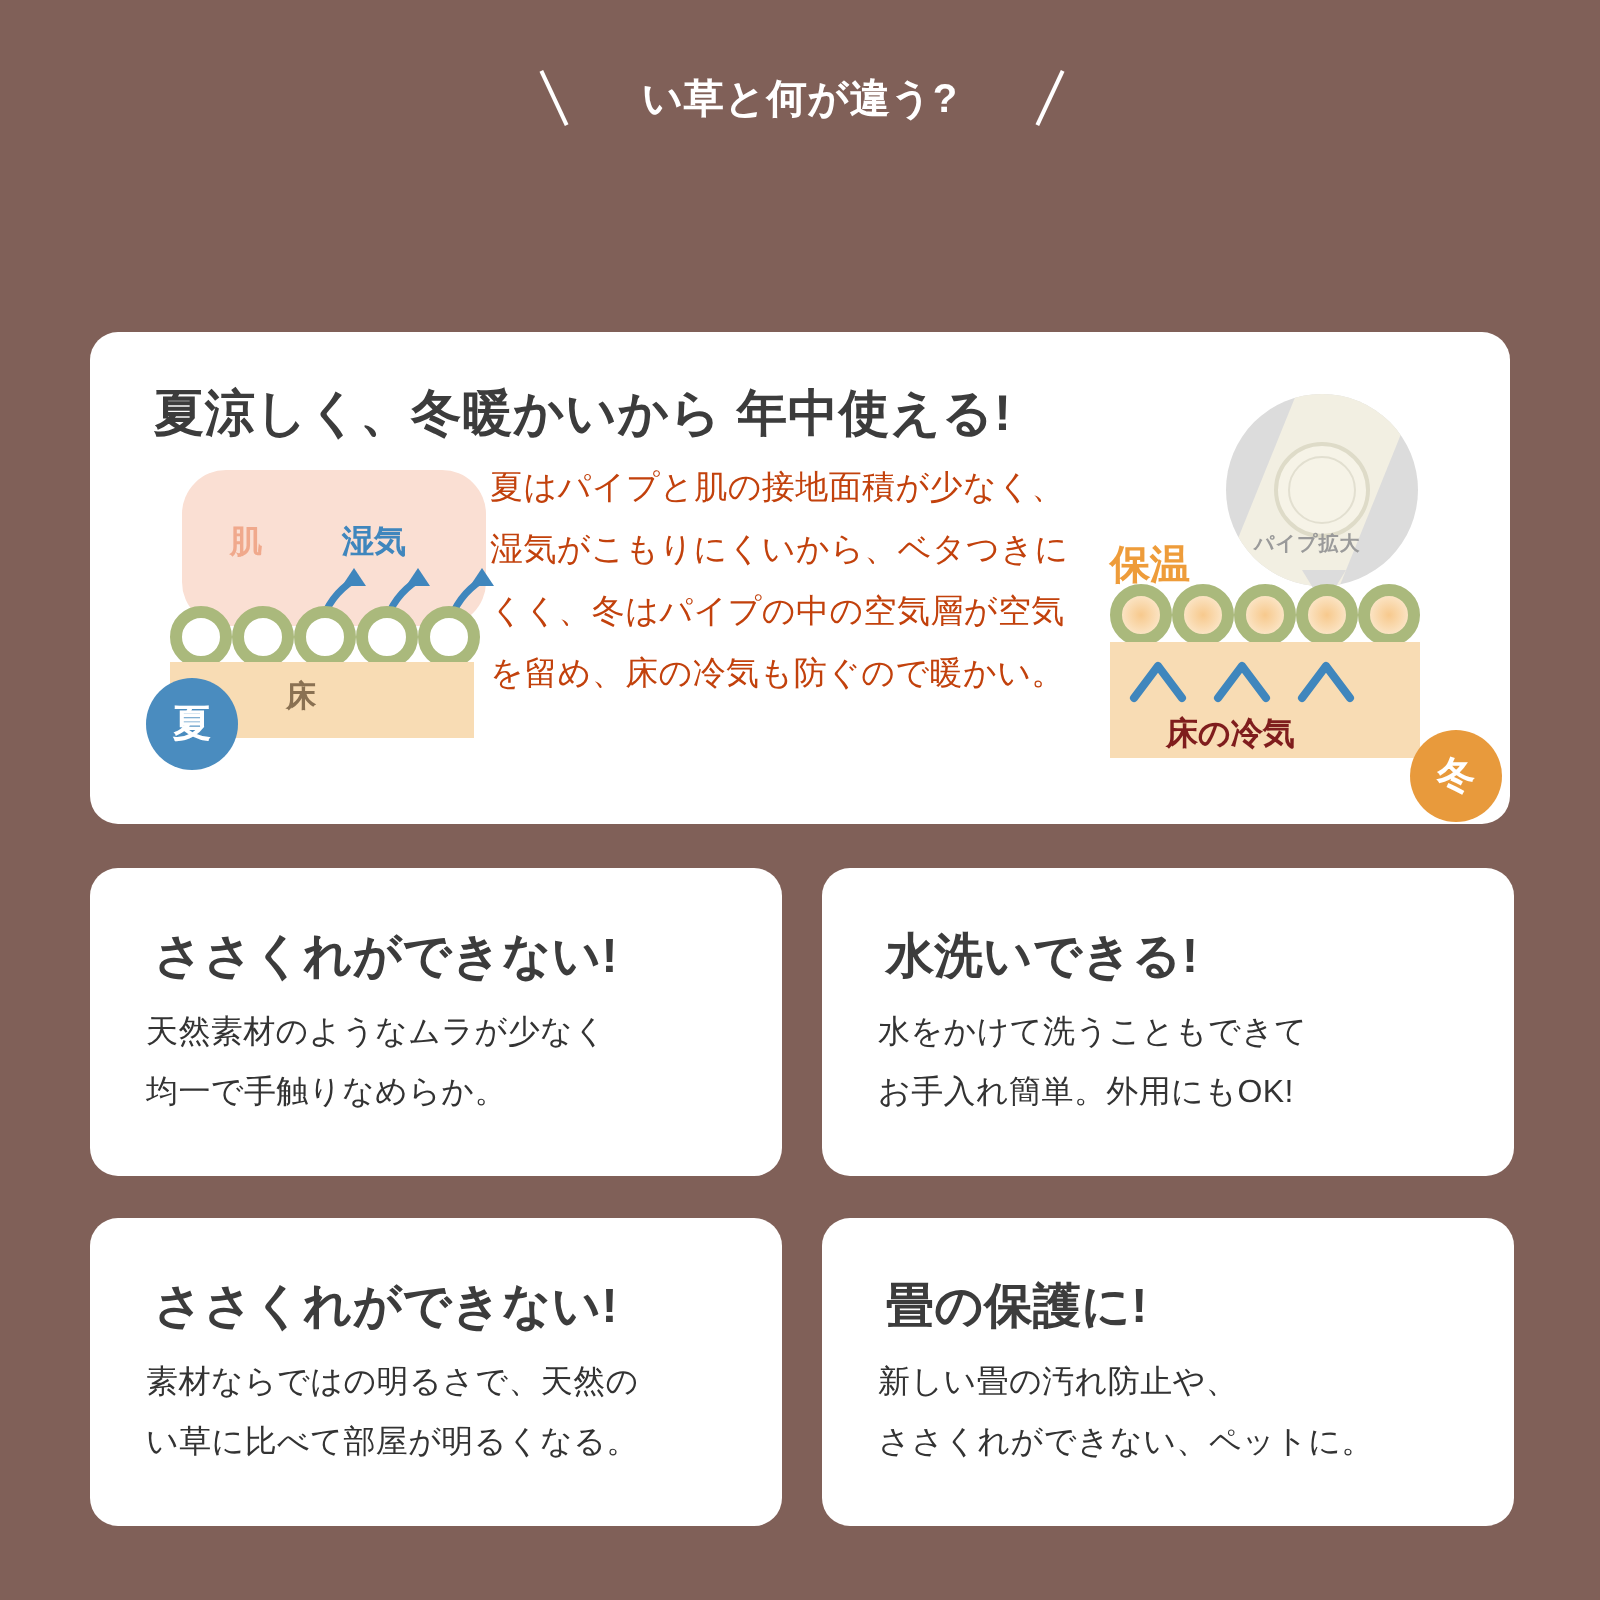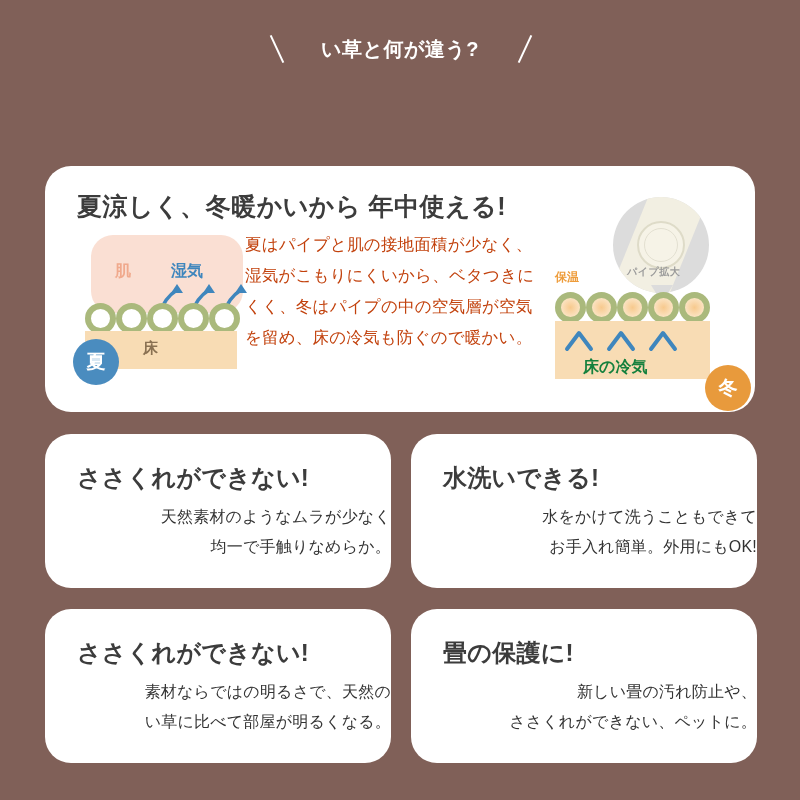--- a/index.html
+++ b/index.html
@@ -26,21 +26,21 @@
   }
   .slash.left::after{transform:rotate(-25deg);}
   .slash.right::after{transform:rotate(25deg);}
   .main-title{
     color:#ffffff;font-size:40px;font-weight:bold;
     margin-top:12px;letter-spacing:1px;
   }
 
   
   .card{
-    background:#ffffff;border-radius:26px;
+    background:#ffffff;border-radius:14px;
     position:absolute;box-sizing:border-box;
   }
   #hero-card{left:45px;top:166px;width:710px;height:246px;}
 
   .hero-head{
     color:#3c3c3c;font-size:25px;font-weight:bold;
     padding:24px 0 0 32px;letter-spacing:.5px;
   }
 
   .hero-body{position:relative;height:190px;}
@@ -116,46 +116,46 @@
     position:absolute;left:96px;top:88px;width:0;height:0;
     border-left:11px solid transparent;border-right:11px solid transparent;
     border-top:18px solid #dcdcdc;
   }
   .lbl-mag{
     position:absolute;left:72px;top:68px;
     color:#9a9a9a;font-size:10px;font-weight:bold;letter-spacing:.5px;
   }
   .lbl-keepwarm{
     position:absolute;left:0px;top:72px;
-    color:#ee9c3a;font-size:12px;font-weight:bold;
+    color:#ee9c3a;font-size:20px;font-weight:bold;
   }
   .w-piperow{position:absolute;left:0px;top:95px;display:flex;}
   .w-floor{
     position:absolute;left:0px;top:124px;width:155px;height:58px;
     background:#f8dcb4;
   }
   .chevrons{position:absolute;left:8px;top:130px;width:130px;height:26px;}
   .lbl-cold{
     position:absolute;left:28px;top:160px;
-    color:#15803d;font-size:16px;font-weight:bold;
+    color:#7f1d1d;font-size:16px;font-weight:bold;
   }
 
   
   .feature{width:346px;height:154px;}
   #feature-0{left:45px;top:434px;}
   #feature-1{left:411px;top:434px;}
   #feature-2{left:45px;top:609px;}
   #feature-3{left:411px;top:609px;}
   .f-head{
     color:#3c3c3c;font-size:24px;font-weight:bold;
     padding:28px 0 0 32px;letter-spacing:.3px;
   }
   .f-body{
     color:#333333;font-size:16px;line-height:30px;
-    padding:8px 0 0 28px;letter-spacing:.2px;text-align:right;
+    padding:8px 0 0 28px;letter-spacing:.2px;
   }
   .f-body div{white-space:nowrap;}
 </style>
 </head>
 <body>
 
 <div class="header">
   <div class="eyebrow">
     <span class="slash left"></span>
     <span>い草と何が違う?</span>

